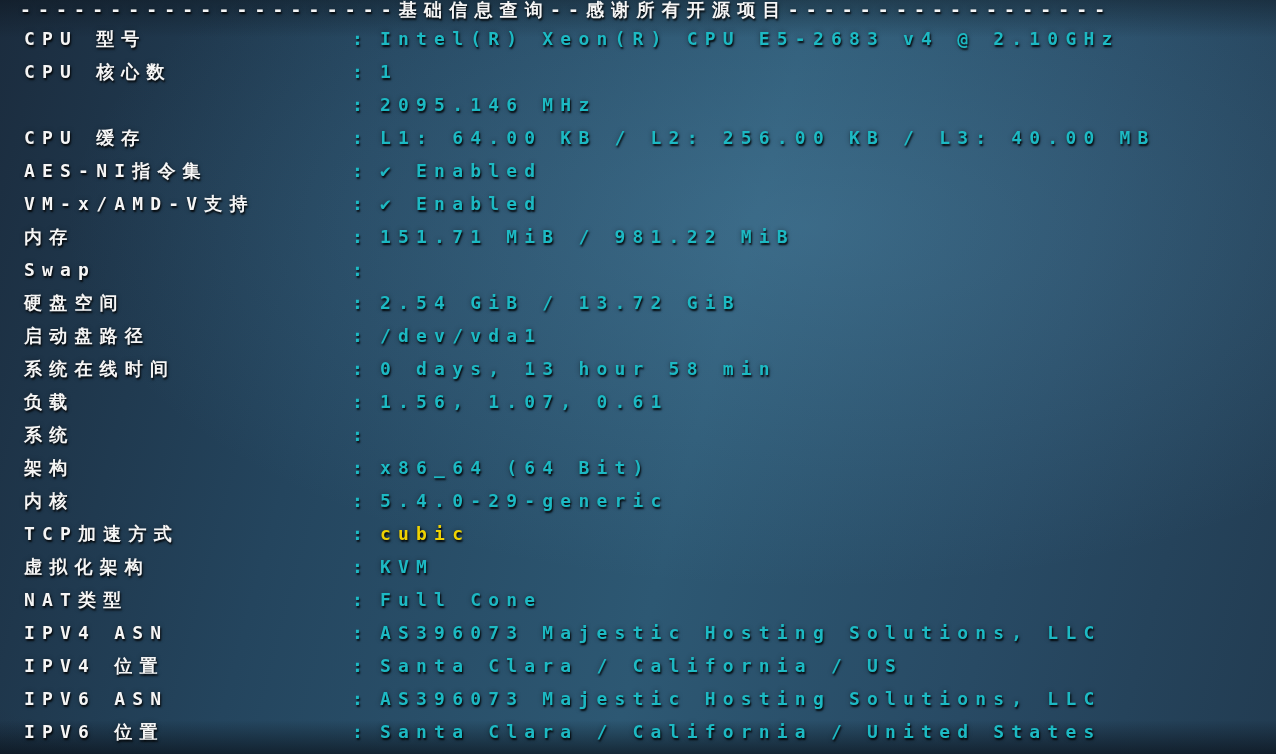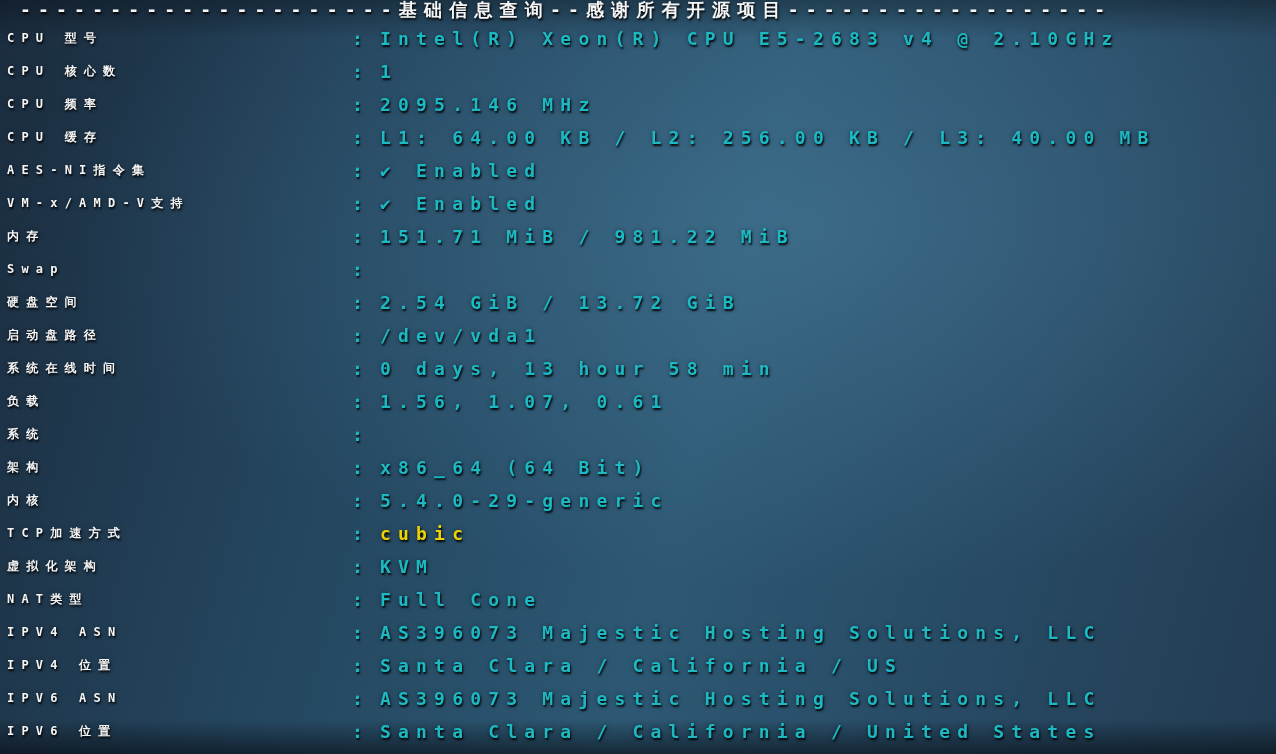--- a/index.html
+++ b/index.html
@@ -18,21 +18,21 @@
   #screen{position:relative;width:1276px;height:754px;}
   .hline{
     height:22px;line-height:20px;white-space:nowrap;
     padding-left:20px;
     color:#f5f5f5;font-size:18px;letter-spacing:7.2px;
     text-shadow:1px 2px 2px rgba(0,0,0,0.85), 0 0 5px rgba(0,0,0,0.35);
   }
   .row{position:relative;height:33px;line-height:33px;white-space:nowrap;}
   .row span{position:absolute;top:0;line-height:33px;display:block;}
   .lbl{
-    left:7px;color:#f5f5f5;font-size:12px;letter-spacing:7.2px;
+    left:24px;color:#f5f5f5;font-size:18px;letter-spacing:7.2px;
     text-shadow:1px 2px 2px rgba(0,0,0,0.85), 0 0 5px rgba(0,0,0,0.35);
   }
   .col{
     left:352px;color:#1db9c3;font-size:18px;
     text-shadow:1px 2px 2px rgba(0,0,0,0.85);
   }
   .val{
     left:380px;color:#1db9c3;font-size:18px;letter-spacing:7.2px;
     text-shadow:1px 2px 2px rgba(0,0,0,0.9), 0 0 5px rgba(0,0,0,0.4);
   }
@@ -50,21 +50,20 @@
     <span class="val">Intel(R) Xeon(R) CPU E5-2683 v4 @ 2.10GHz</span>
   </div>
 
   <div class="row">
     <span class="lbl">CPU 核心数</span>
     <span class="col">:</span>
     <span class="val">1</span>
   </div>
 
   <div class="row">
-    <span class="lbl">CPU 频率</span>
     <span class="col">:</span>
     <span class="val">2095.146 MHz</span>
   </div>
 
   <div class="row">
     <span class="lbl">CPU 缓存</span>
     <span class="col">:</span>
     <span class="val">L1: 64.00 KB / L2: 256.00 KB / L3: 40.00 MB</span>
   </div>
 

